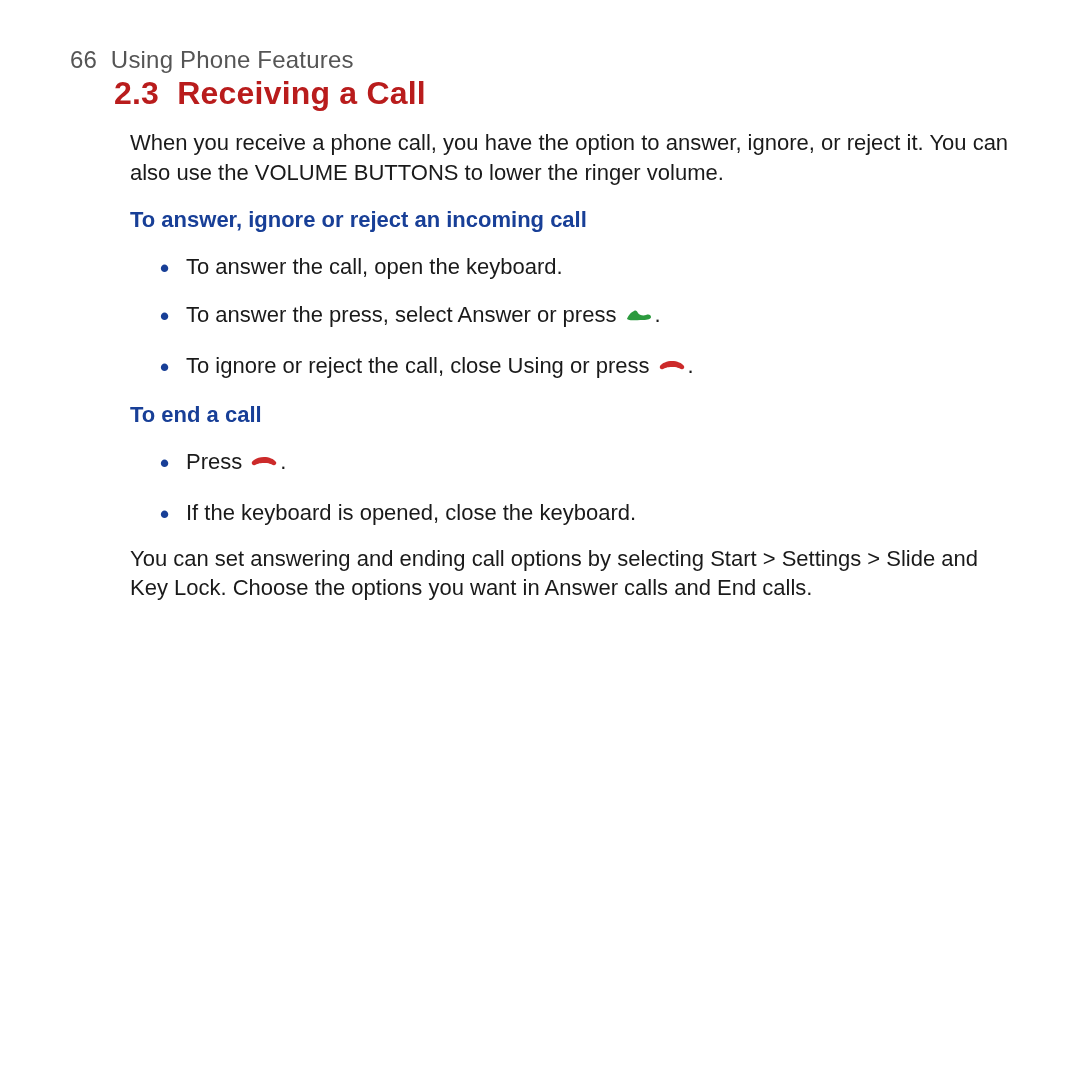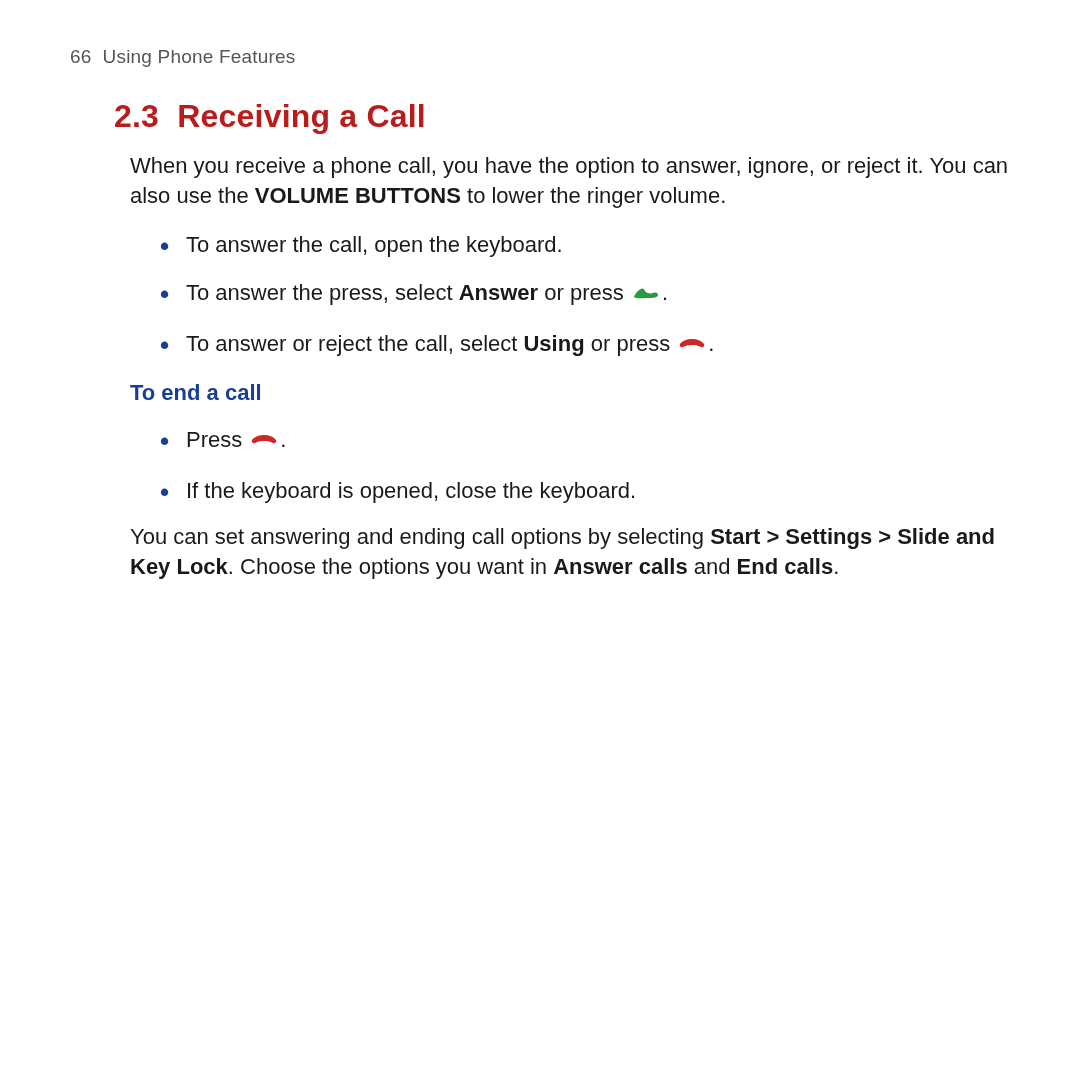--- a/index.html
+++ b/index.html
@@ -11,23 +11,23 @@
     font-family: "Segoe UI", "Helvetica Neue", Arial, sans-serif;
     color: #1a1a1a;
   }
   .page {
     padding: 46px 70px 0 70px;
     box-sizing: border-box;
     width: 100%;
     font-size: 22px;
   }
   .running-header {
-    font-size: 19px;
+    font-size: 24px;
     color: #555;
-    margin-bottom: 30px;
+    margin-bottom: 1px;
     letter-spacing: 0.2px;
   }
   h1.section-title {
     font-size: 32px;
     color: #b91c1c;
     font-weight: 700;
     margin: 0 0 16px 44px;
     letter-spacing: 0.2px;
   }
   .body-block {
@@ -64,52 +64,53 @@
     font-weight: 700;
   }
   .phone-icon {
     display: inline-block;
     vertical-align: -3px;
     margin: 0 1px;
   }
   .footer-para {
     margin: 10px 0 16px 0;
   }
-  b { font-weight: 700; }
+  b { font-weight: 400; }
 </style>
 </head>
 <body>
 
 <div class="page">
 
   <div class="running-header">
     <span>66</span>&nbsp;&nbsp;<span>Using Phone Features</span>
   </div>
 
   <h1 class="section-title">
     <span>2.3</span>&nbsp;&nbsp;<span>Receiving a Call</span>
   </h1>
 
   <div class="body-block">
 
     <p class="intro-para">
       <span>When you receive a phone call, you have the option to answer, ignore, or reject it. You can also use the </span><b>VOLUME BUTTONS</b><span> to lower the ringer volume.</span>
     </p>
 
+    <h2 class="sub-heading">To answer, ignore or reject an incoming call</h2>
     <ul class="bullets">
       <li>
         <span>To answer the call, open the keyboard.</span>
       </li>
       <li>
         <span>To answer the press, select </span><b>Answer</b><span> or press </span><span class="phone-icon"><svg width="30" height="20" viewBox="0 0 30 20">
               <path d="M3 14 C3 14 5 8 10 6 C12 5 13 6 14 8 C15 10 19 11 22 10 C25 9 27 10 27 12 C27 14 24 15 19 15 C11 15 5 16 3 14 Z" fill="#2b9a3e"></path>
             </svg></span><span>.</span>
       </li>
       <li>
-        <span>To answer or reject the call, select </span><b>Using</b><span> or press </span><span class="phone-icon"><svg width="30" height="20" viewBox="0 0 30 20">
+        <span>To ignore or reject the call, close </span><b>Using</b><span> or press </span><span class="phone-icon"><svg width="30" height="20" viewBox="0 0 30 20">
               <path d="M3 10 C5 7 10 5 15 5 C20 5 25 7 27 10 C28 12 26 14 24 13 C22 12 20 11 15 11 C10 11 8 12 6 13 C4 14 2 12 3 10 Z" fill="#cc2a2a"></path>
             </svg></span><span>.</span>
       </li>
     </ul>
 
     <h2 class="sub-heading">To end a call</h2>
     <ul class="bullets">
       <li>
         <span>Press </span><span class="phone-icon"><svg width="30" height="20" viewBox="0 0 30 20">
               <path d="M3 10 C5 7 10 5 15 5 C20 5 25 7 27 10 C28 12 26 14 24 13 C22 12 20 11 15 11 C10 11 8 12 6 13 C4 14 2 12 3 10 Z" fill="#cc2a2a"></path>

